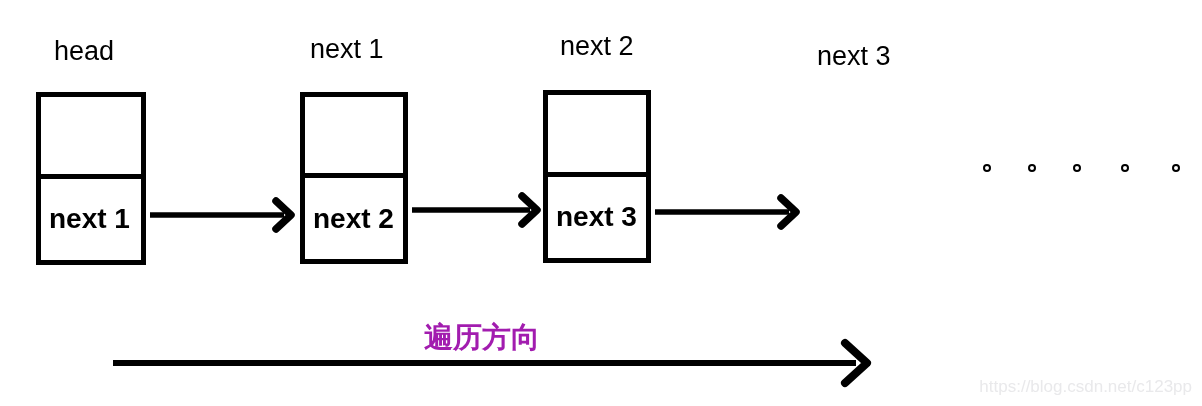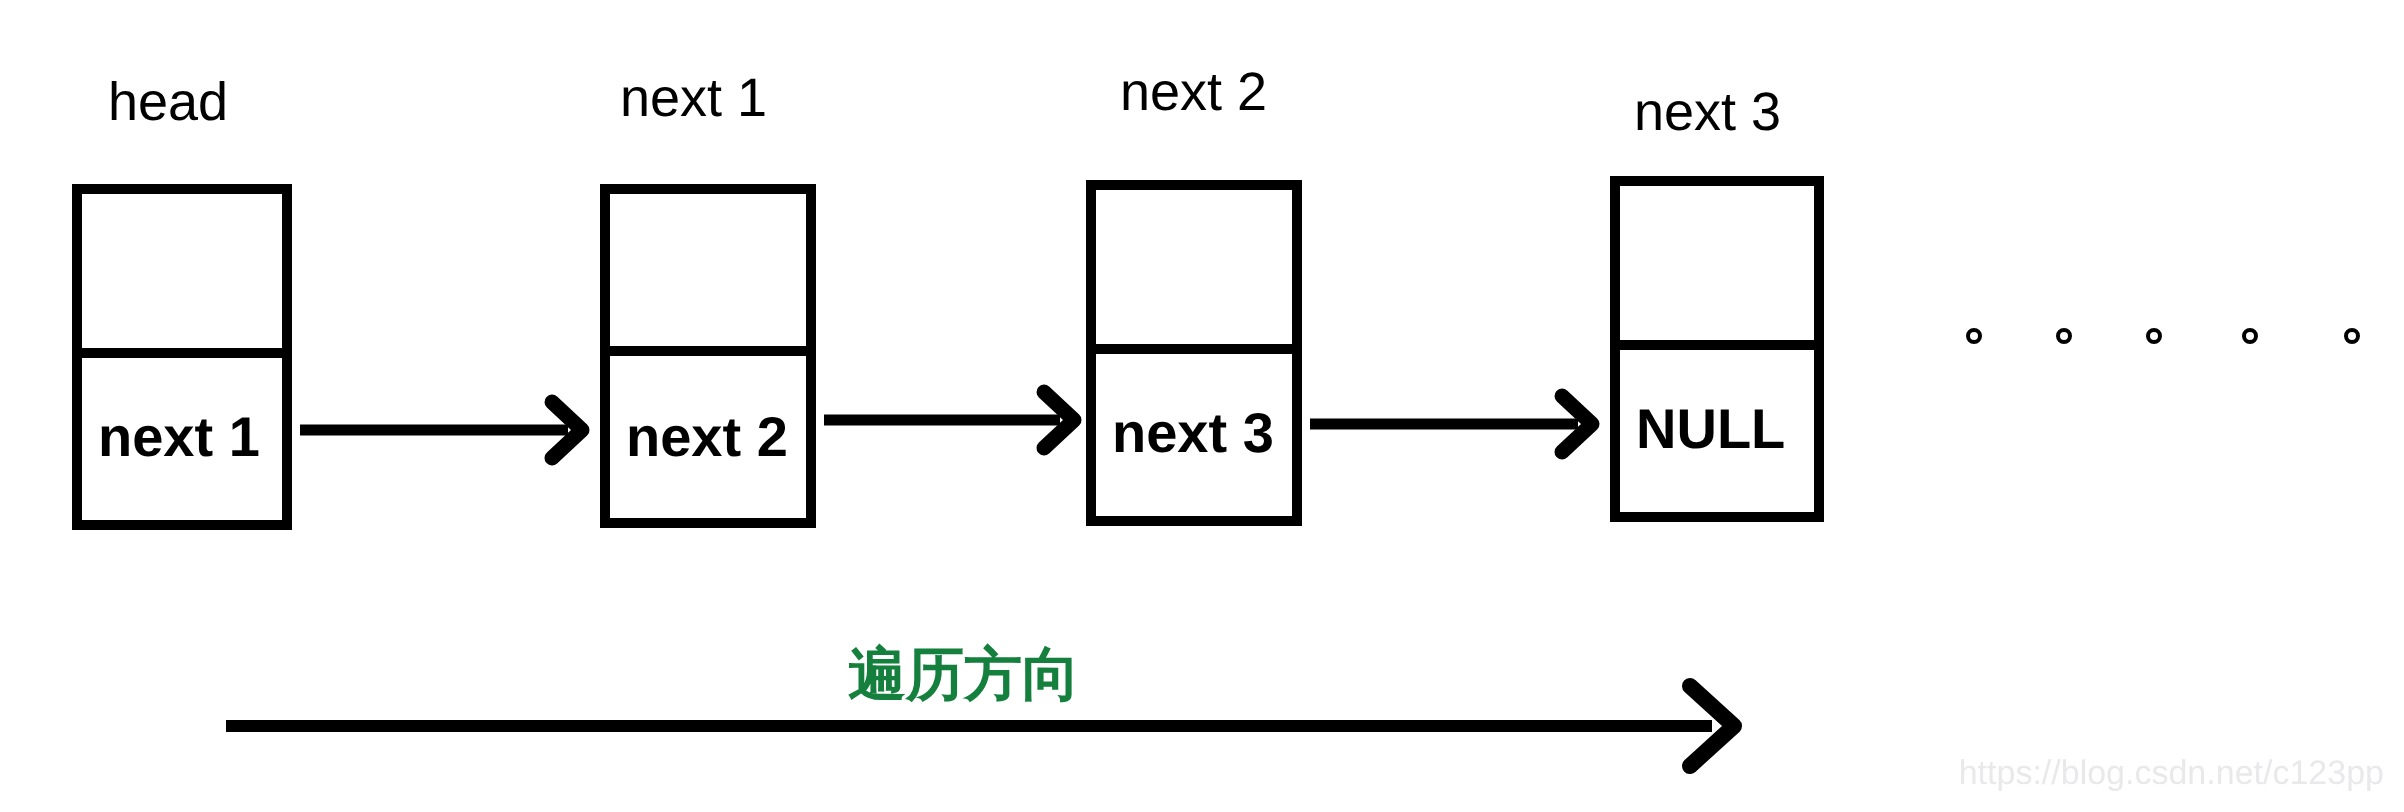--- a/index.html
+++ b/index.html
@@ -60,21 +60,21 @@
     border: 2.5px solid #000000;
     border-radius: 50%;
     background: #ffffff;
   }
   .direction-label {
     position: absolute;
     left: 424px;
     top: 318px;
     font-size: 29px;
     font-weight: bold;
-    color: #15803d;
+    color: #a21caf;
     white-space: nowrap;
   }
   .watermark {
     position: absolute;
     right: 10px;
     bottom: 9px;
     font-size: 17px;
     color: #e9e9eb;
     white-space: nowrap;
   }
@@ -122,26 +122,20 @@
     </div>
   </div>
 
   <div class="node" id="node3">
     <div class="cell-top"></div>
     <div class="cell-bottom">
       <span>next 3</span>
     </div>
   </div>
 
-  <div class="node" id="node4">
-    <div class="cell-top"></div>
-    <div class="cell-bottom">
-      <span>NULL</span>
-    </div>
-  </div>
 
   <div>
     <span class="dot" style="left:983px;  top:164px;"></span>
     <span class="dot" style="left:1028px; top:164px;"></span>
     <span class="dot" style="left:1073px; top:164px;"></span>
     <span class="dot" style="left:1121px; top:164px;"></span>
     <span class="dot" style="left:1172px; top:164px;"></span>
   </div>
 
   <div class="direction-label">遍历方向</div>

